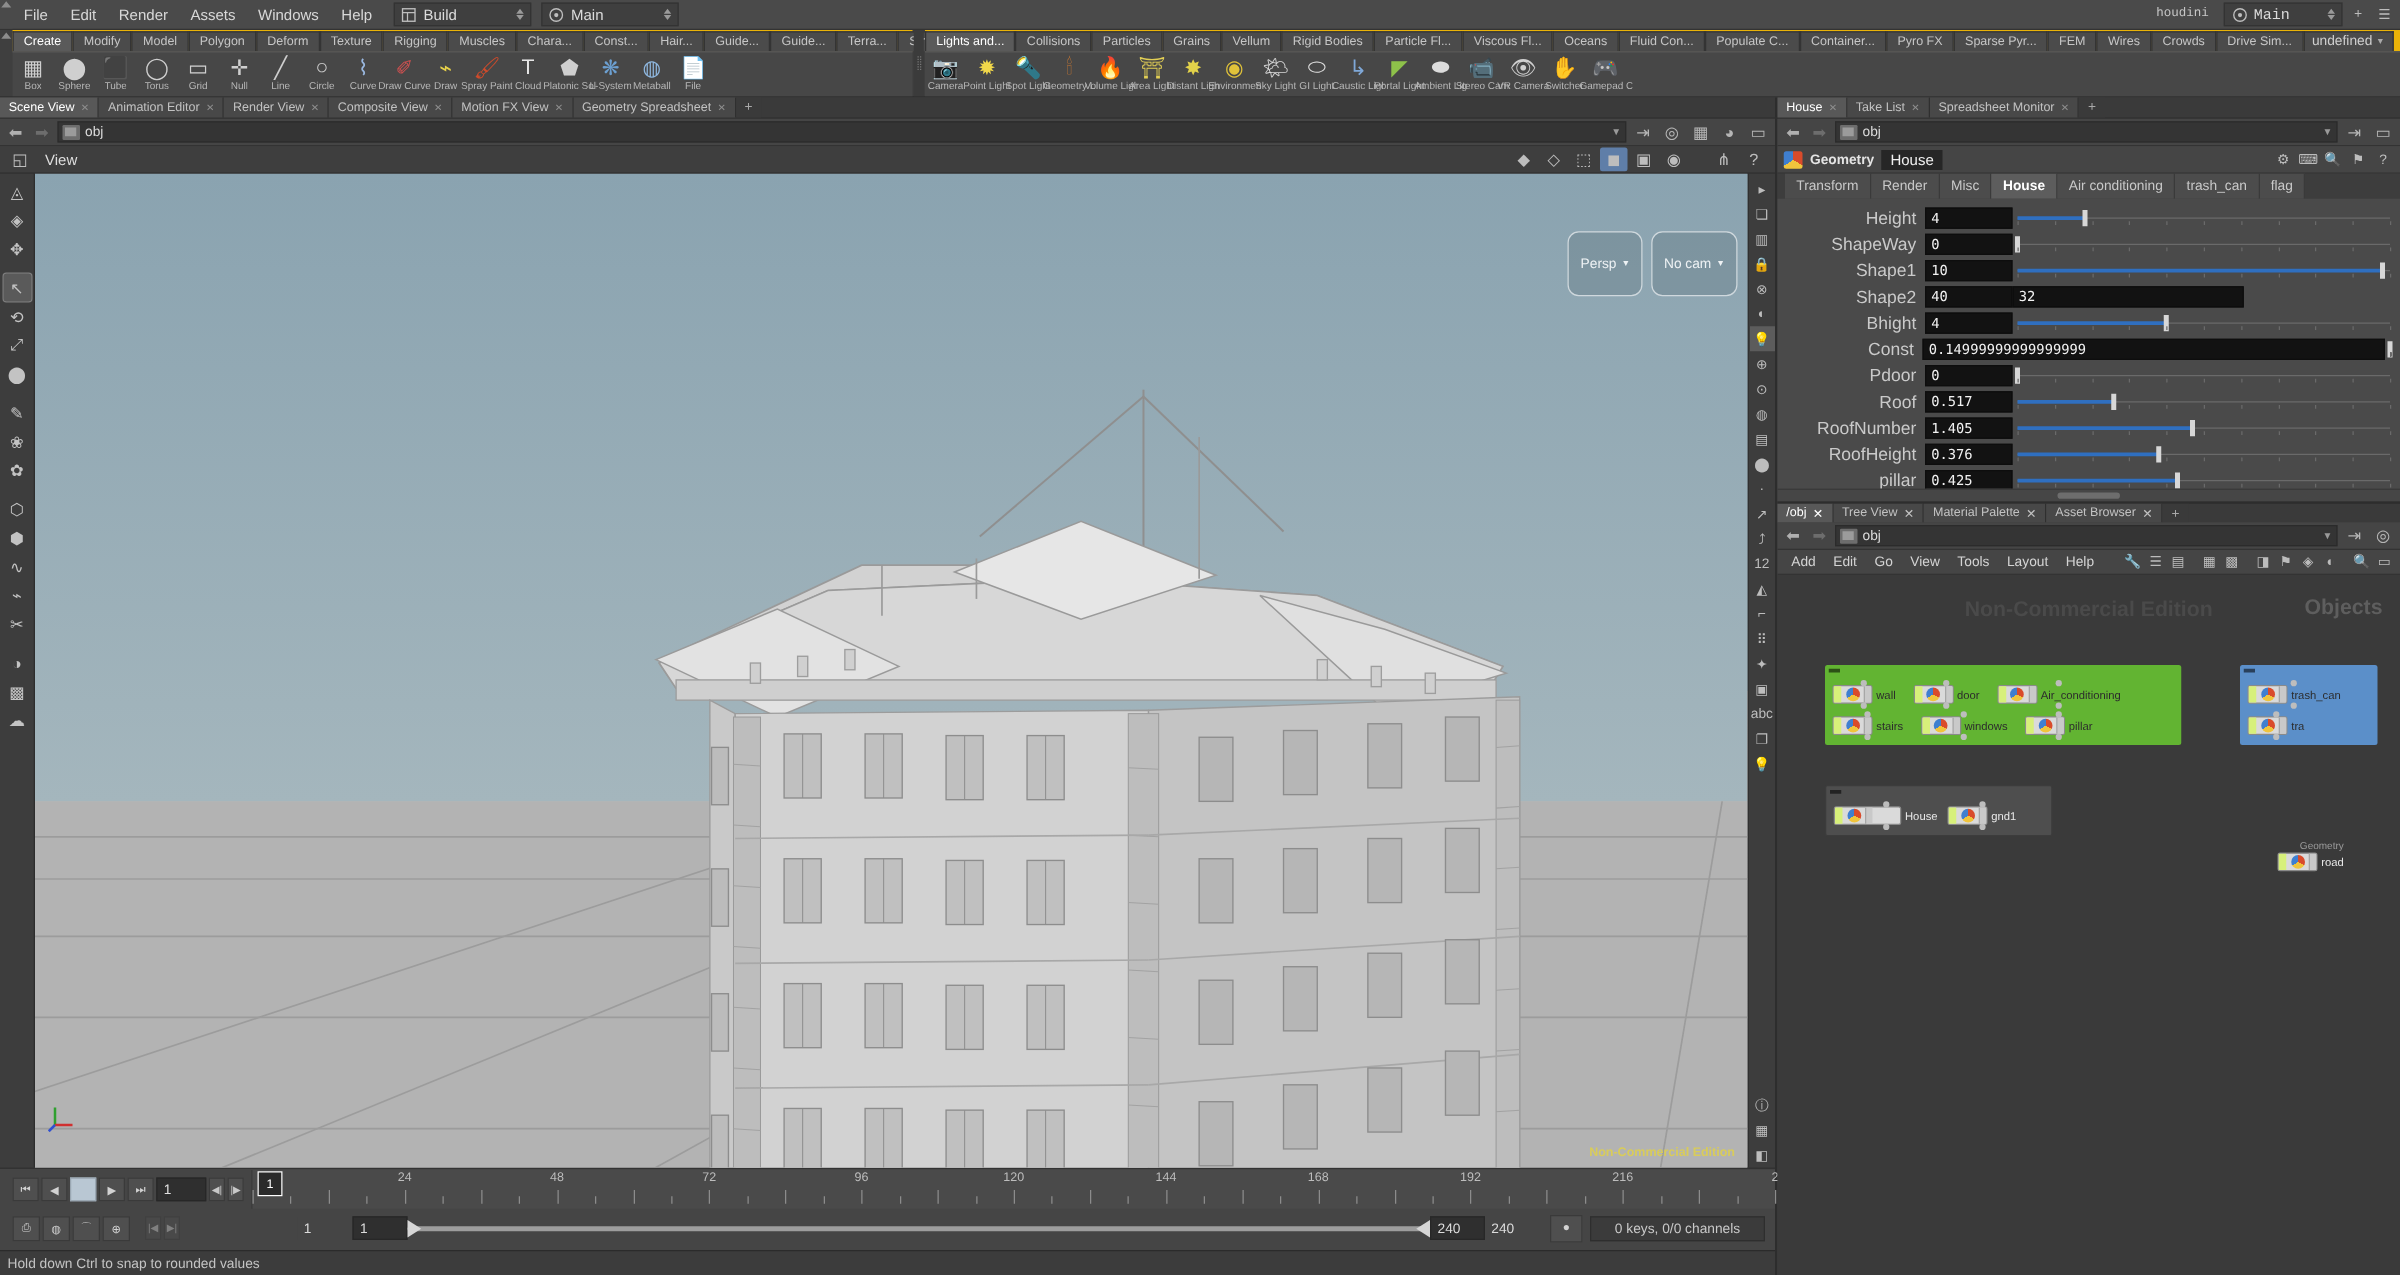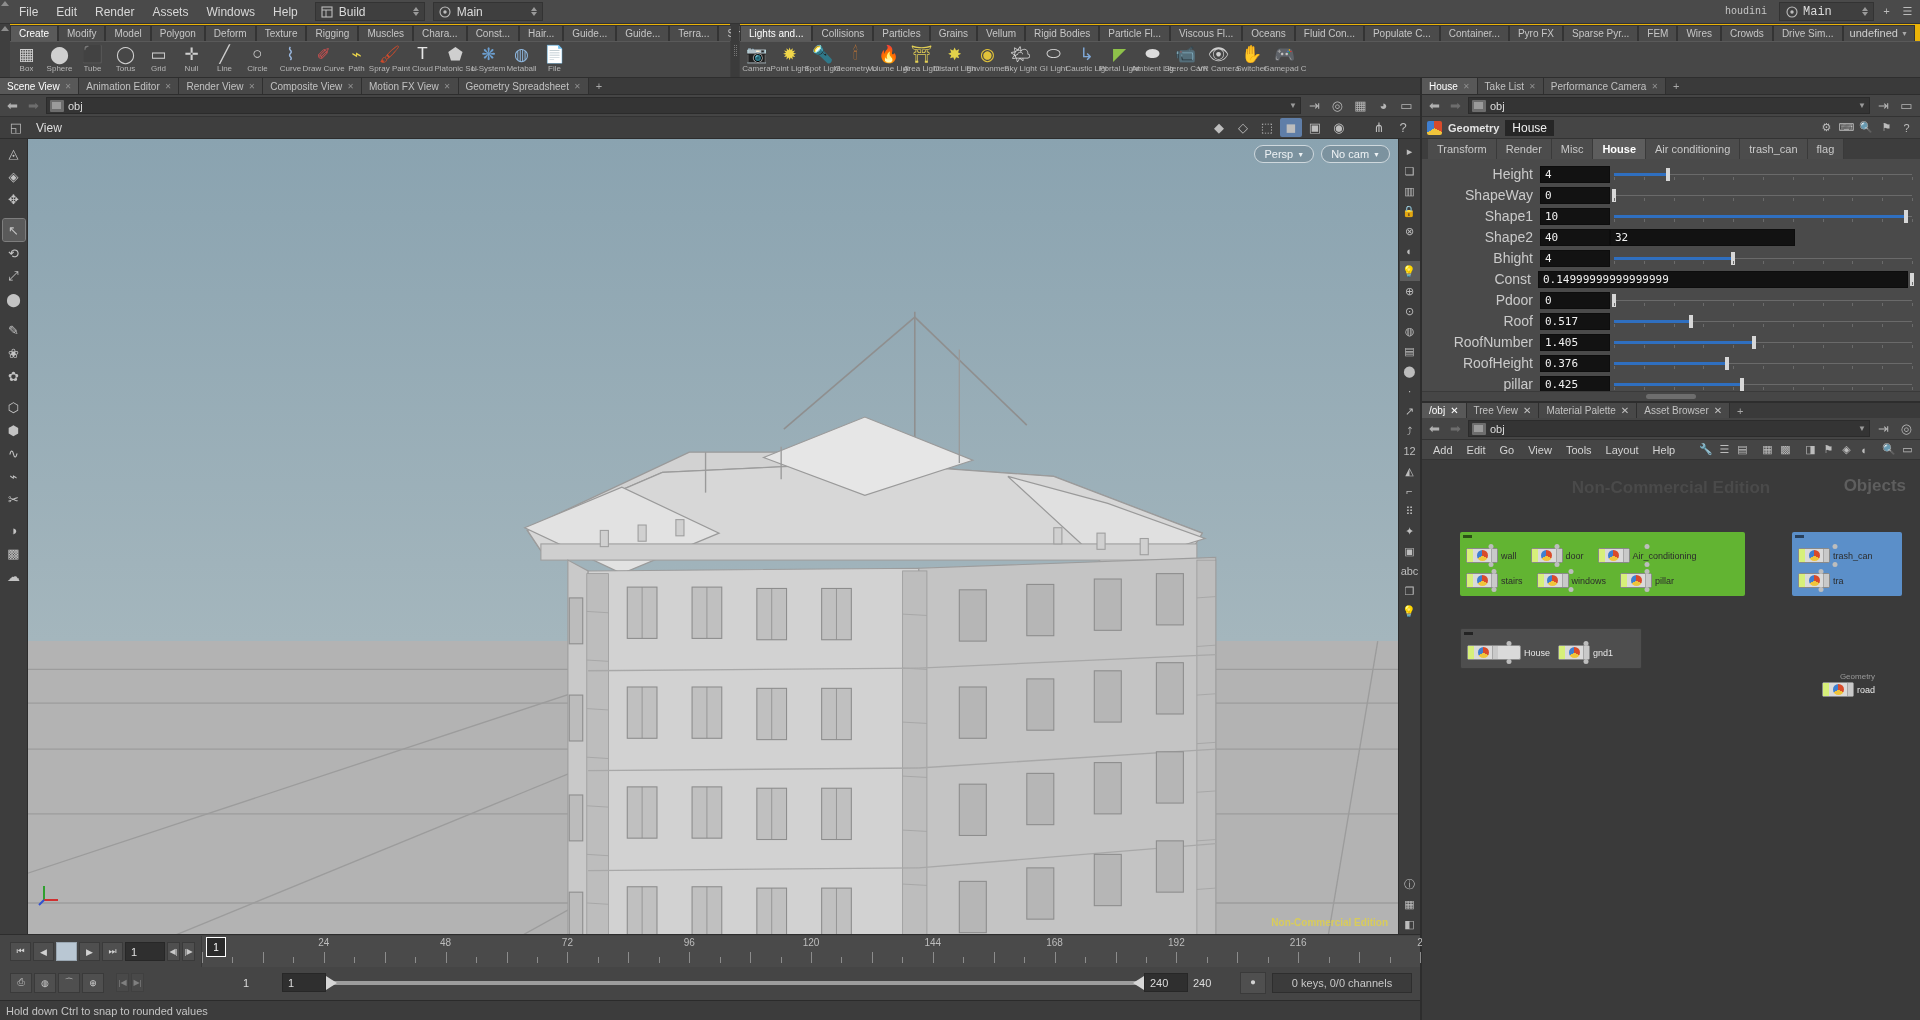--- a/index.html
+++ b/index.html
@@ -101,22 +101,22 @@
             font-size:13px;color:#c3c3c3;cursor:default;border-radius:2px;}
   .lt-btn.sel { background:#5a5a5a; outline:1px solid #7e7e7e;}
   .lt-sep { height:7px; }
   .vp-canvas { flex:1; position:relative; overflow:hidden; background:linear-gradient(#8ea6b2 0%, #9cb0b9 52%, #b9b9b9 52.1%, #b2b2b2 100%); }
   .vp-righttools { width:22px; background:#3d3d3d; display:flex; flex-direction:column;
                    align-items:center; padding-top:2px; gap:0px; border-left:1px solid #2d2d2d;}
   .rt-btn { width:20px;height:20px;display:flex;align-items:center;justify-content:center;
             font-size:11px;color:#bdbdbd;cursor:default;}
   .rt-btn.sel{background:#5c5c5c;}
   .vp-pills { position:absolute; top:6px; right:8px; display:flex; gap:7px; }
-  .pill { border:1px solid #cfd8dd; border-radius:9px; padding:2px 9px; font-size:11px;
-          color:#eef2f4; background:rgba(90,110,120,.30); display:flex;align-items:center;gap:4px;cursor:default;}
+  .pill { border:1px solid #cfd8dd; border-radius:9px; padding:19px 9px; font-size:11px;
+          color:#eef2f4; background:rgba(90,110,120,.30); display:flex;align-items:center;gap:4px;cursor:default;margin-top:40px;}
   .pill .c { font-size:7px; }
   .vp-watermark { position:absolute; bottom:6px; right:10px; font-size:10px; color:#d9cc5a;
                   font-weight:bold; }
   .vp-axis { position:absolute; left:10px; bottom:28px; width:26px; height:26px; }
 
   
   .scene { position:absolute; inset:0; }
 
   
   .playbar { height:66px; background:#454545; border-top:1px solid #2d2d2d; flex:none;
@@ -354,21 +354,21 @@
           <div class="shelf-item">
             <div class="shelf-ico" style="color: rgb(154, 184, 224);">⌇</div>
             <div class="shelf-lbl">Curve</div>
           </div>
           <div class="shelf-item">
             <div class="shelf-ico" style="color: rgb(208, 80, 80);">✐</div>
             <div class="shelf-lbl">Draw Curve</div>
           </div>
           <div class="shelf-item">
             <div class="shelf-ico" style="color: rgb(232, 210, 74);">⌁</div>
-            <div class="shelf-lbl">Path</div>
+            <div class="shelf-lbl">Draw</div>
           </div>
           <div class="shelf-item">
             <div class="shelf-ico" style="color: rgb(208, 75, 43);">🖌</div>
             <div class="shelf-lbl">Spray Paint</div>
           </div>
           <div class="shelf-item">
             <div class="shelf-ico" style="color: rgb(230, 230, 230);">T</div>
             <div class="shelf-lbl">Cloud</div>
           </div>
           <div class="shelf-item">
@@ -536,21 +536,21 @@
     <div class="pt-right" id="paneTabsRight">
         <div class="ptab active">
           <span>House</span>
           <span class="x">✕</span>
         </div>
         <div class="ptab">
           <span>Take List</span>
           <span class="x">✕</span>
         </div>
         <div class="ptab">
-          <span>Performance Camera</span>
+          <span>Spreadsheet Monitor</span>
           <span class="x">✕</span>
         </div>
         <div class="pt-add">+</div>
       </div>
   </div>
 
   <div class="body">
 
     <div class="left-pane">
 

